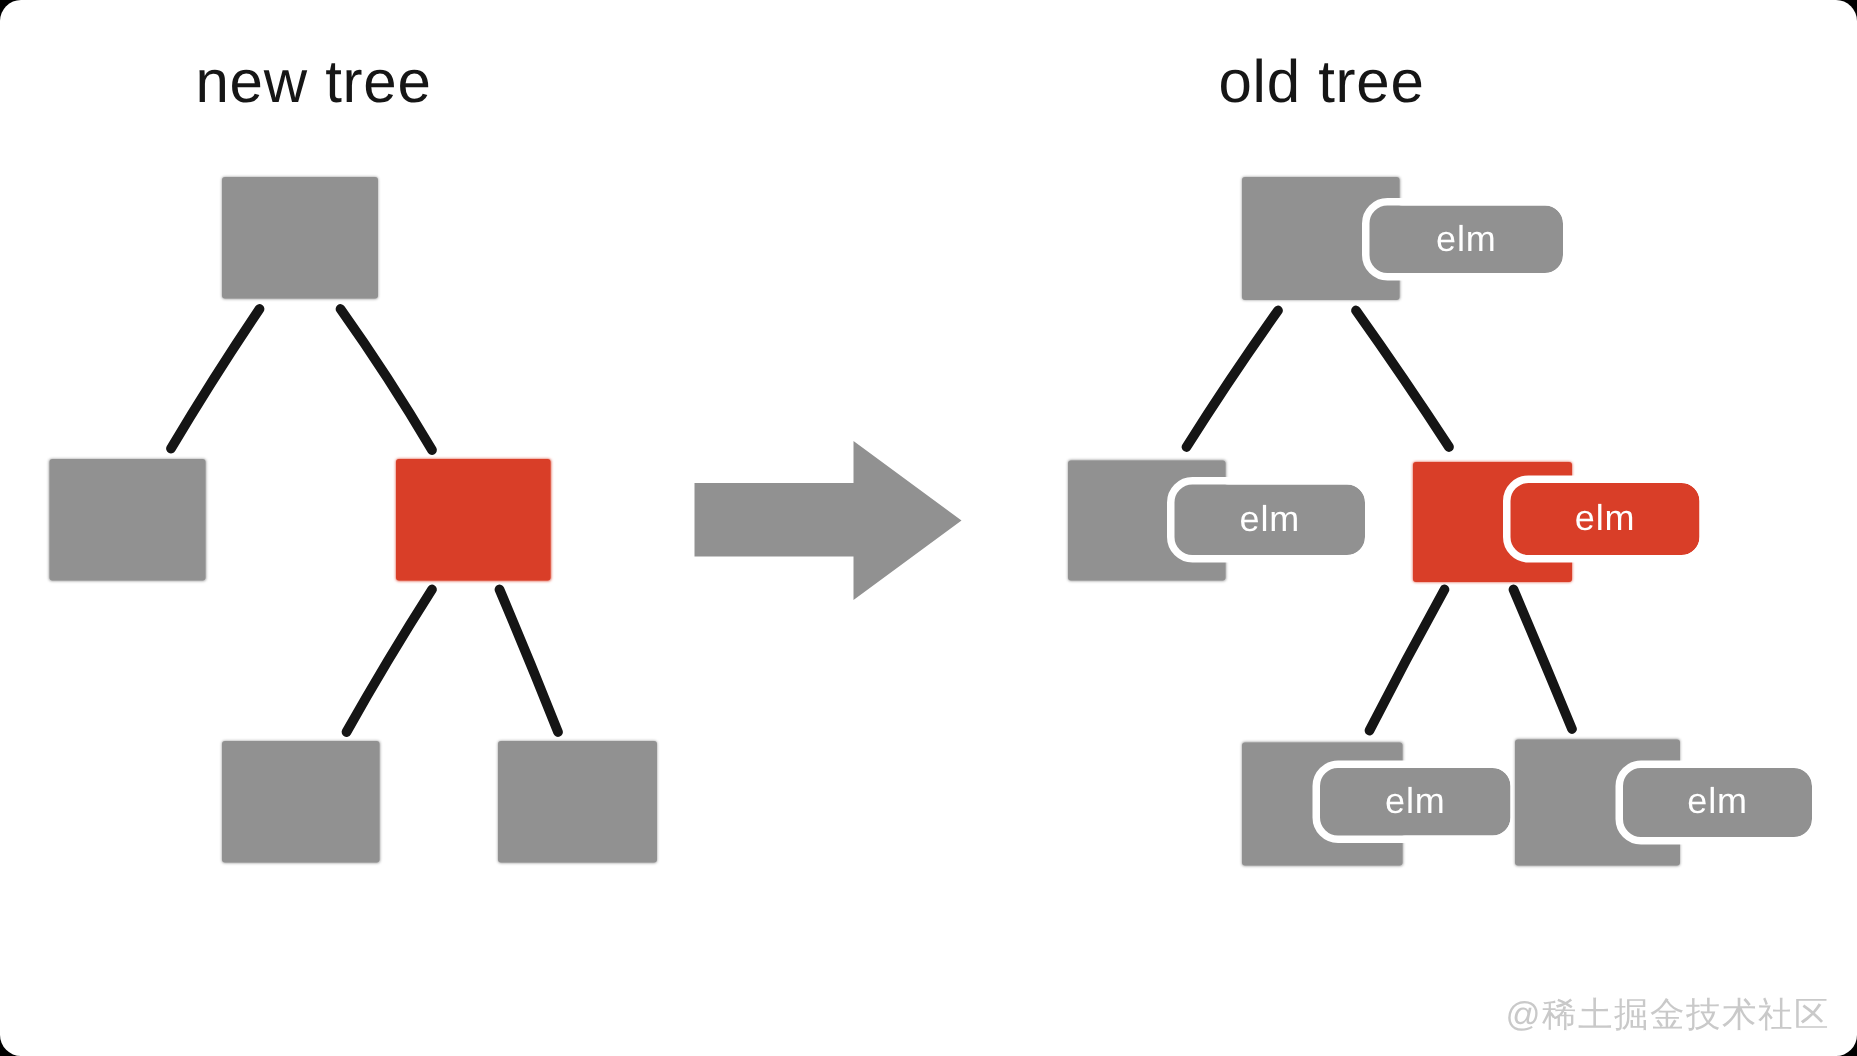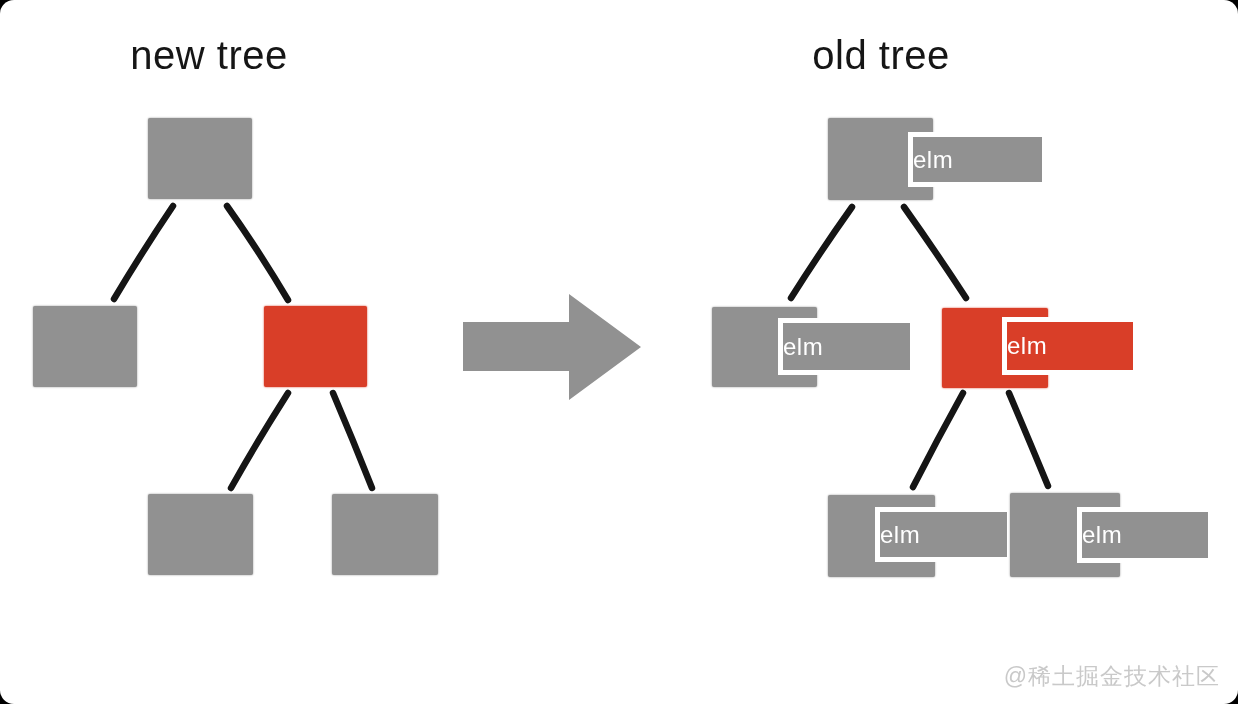--- a/index.html
+++ b/index.html
@@ -48,24 +48,25 @@
   .title-new { left: 209px; top: 33px; }
   .title-old { left: 881px; top: 33px; }
   .box {
     position: absolute;
     border-radius: 2px;
   }
   .box[data-color="gray"] { background: var(--gray); box-shadow: 0 0 2px var(--gray); }
   .box[data-color="red"]  { background: var(--red);  box-shadow: 0 0 2px var(--red); }
   .tag {
     position: absolute;
-    border-radius: 0;
+    border-radius: 12px;
     outline: 5px solid var(--canvas);
     display: flex;
     align-items: center;
+    justify-content: center;
     color: #ffffff;
     font-size: 24px;
     letter-spacing: 0.5px;
   }
   .tag[data-color="gray"] { background: var(--gray); }
   .tag[data-color="red"]  { background: var(--red); }
 
   
   .n-root  { left: 148px; top: 118px; width: 104px; height: 81px; }
   .n-left  { left: 33px;  top: 306px; width: 104px; height: 81px; }

